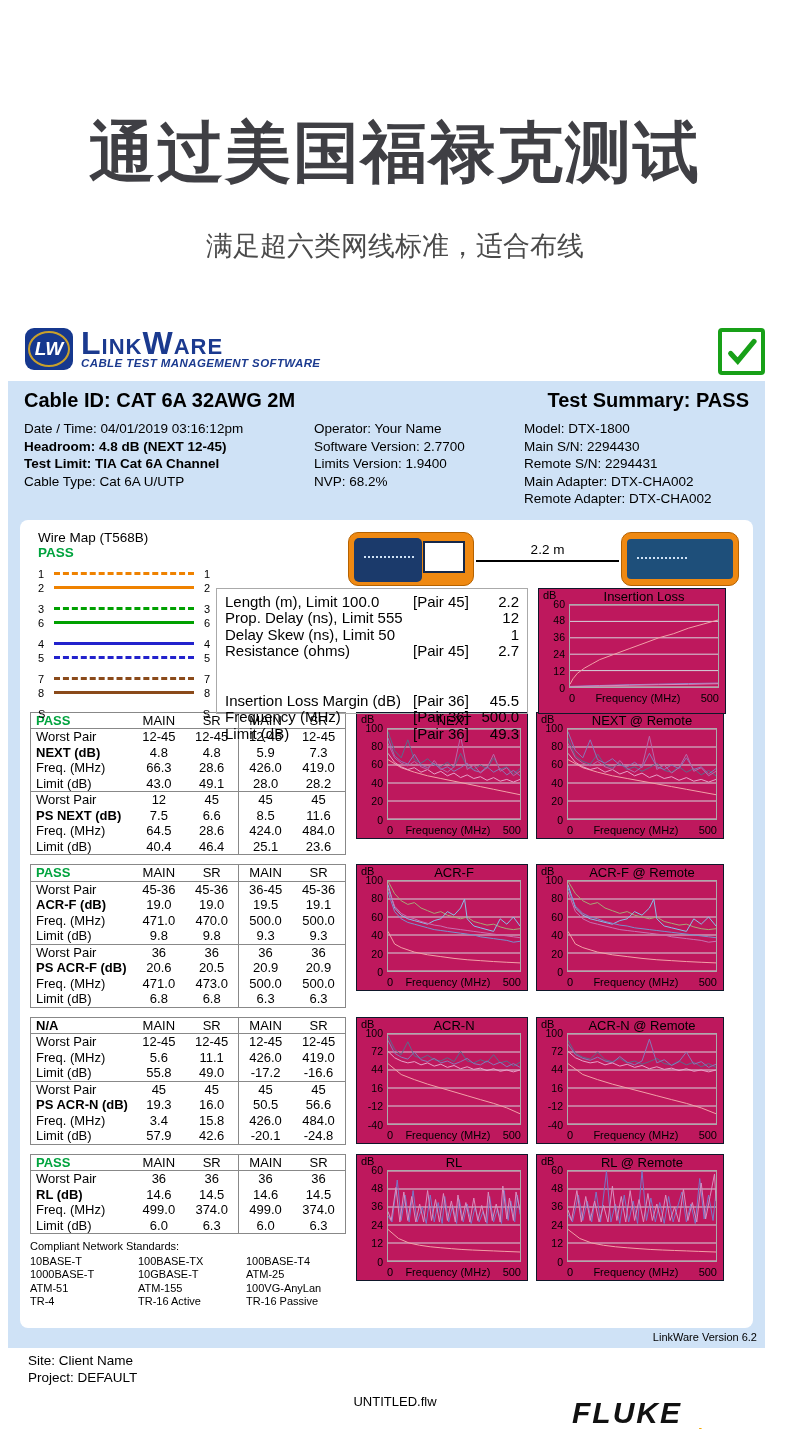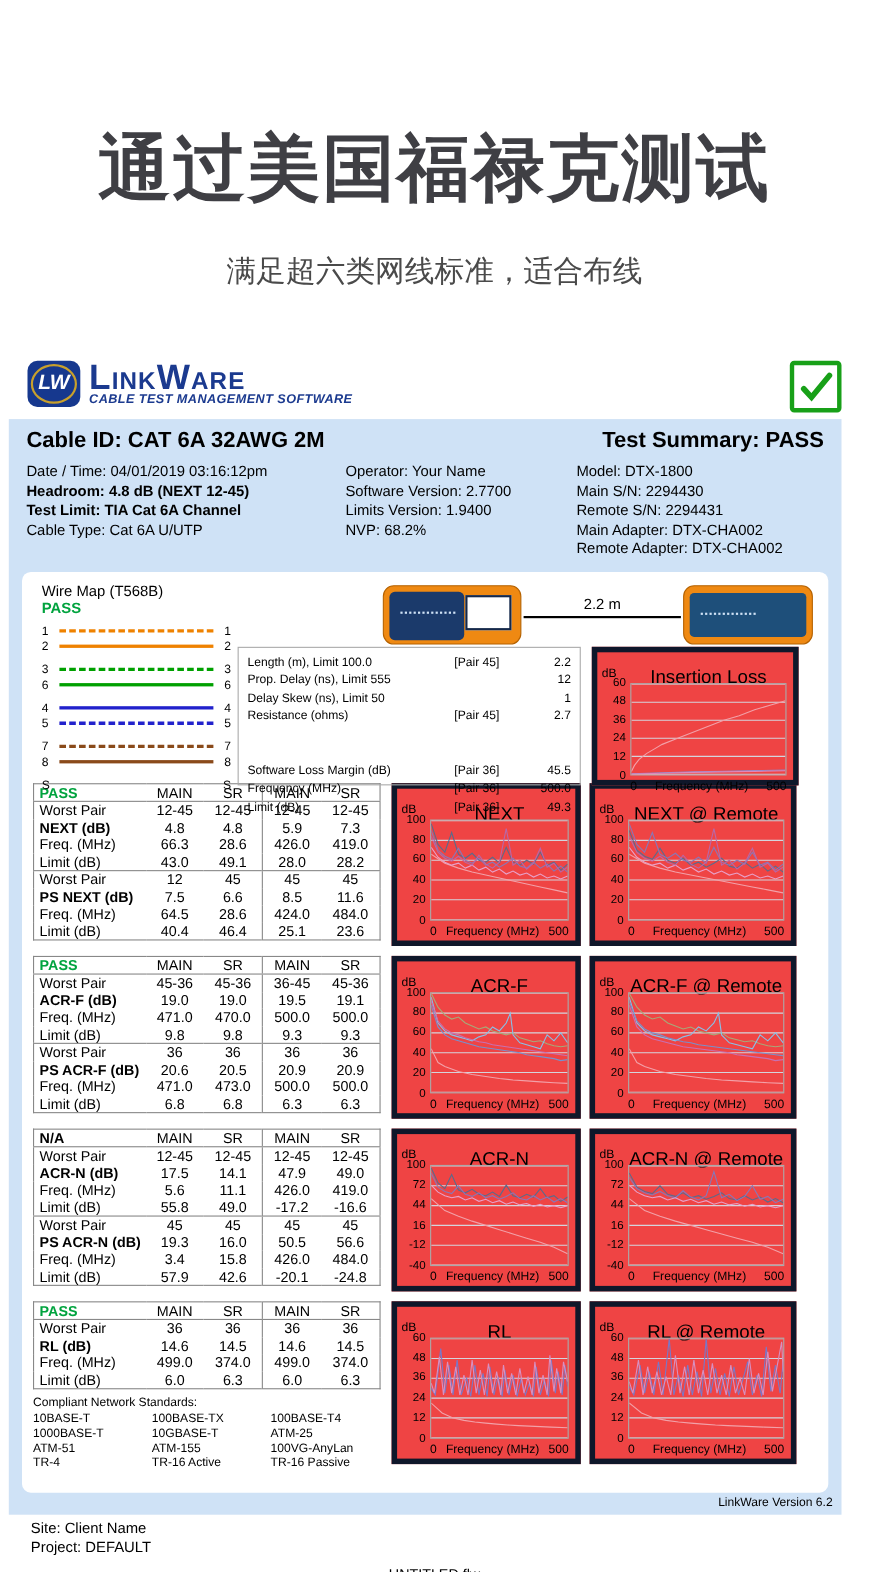--- a/index.html
+++ b/index.html
@@ -47,33 +47,33 @@
   .dev { position:absolute; top:0; height:54px; background:#ef8912; border-radius:10px; border:1px solid #b56200; }
   .dev-main { left:6px; width:126px; }
   .dev-main .face { position:absolute; left:5px; top:5px; width:68px; height:44px; background:#1b3a6b; border-radius:5px; }
   .dev-main .scr { position:absolute; right:8px; top:8px; width:42px; height:32px; background:#fff; border:2px solid #15284a; }
   .dev-remote { right:0; width:118px; }
   .dev-remote .face { position:absolute; left:5px; top:6px; right:5px; bottom:6px; background:#1e4f7a; border-radius:4px; }
   .dots5 { position:absolute; left:10px; top:18px; width:50px; border-top:2px dotted #cfe2f6; }
   .link-line { position:absolute; left:134px; right:120px; top:28px; border-top:2.5px solid #000; }
   .link-label { position:absolute; left:50%; transform:translateX(-50%); top:-20px; font-size:13.5px; background:#fff; padding:0 6px; }
 
-  .length-box { position:absolute; left:186px; top:58px; width:312px; height:126px; border:1px solid #aaa; padding:5px 8px; font-size:11px; line-height:16.5px; }
+  .length-box { position:absolute; left:186px; top:58px; width:312px; height:126px; border:1px solid #aaa; padding:5px 8px; font-size:15px; line-height:16.5px; }
   .len-row { display:flex; }
   .len-row .lab { flex:1; }
   .len-row .pair { width:62px; }
   .len-row .val { width:44px; text-align:right; }
   .len-row.blank { height:33px; }
 
   
-  .chart-box { border:5px solid #0f172a; background:#ef4444; padding:13px 6px 2px 4px; }
+  .chart-box { border:1px solid #0f172a; background:#be185d; padding:0 6px 2px 4px; }
   .il-chart { position:absolute; left:508px; top:58px; width:188px; height:126px; }
   .c-top { display:flex; font-size:11px; height:15px; }
   .c-db { width:26px; font-size:11px; }
-  .c-title { flex:1; text-align:center; font-size:17px; }
+  .c-title { flex:1; text-align:center; font-size:13px; }
   .c-mid { display:flex; }
   .c-yax { width:26px; position:relative; font-size:10.5px; }
   .c-yax span { position:absolute; right:4px; transform:translateY(-50%); }
   .c-plotwrap { flex:1; border:1px solid #aaa; }
   .c-plotwrap svg { width:100%; height:100%; display:block; }
   .c-plotwrap line.grid { stroke:#d4d4dc; stroke-width:1; vector-effect:non-scaling-stroke; }
   .c-plotwrap polyline { fill:none; stroke-width:1; vector-effect:non-scaling-stroke; }
   .c-bot { display:flex; justify-content:space-between; margin-left:26px; font-size:11px; height:16px; align-items:flex-end; }
   .il-chart .c-mid { height:84px; }
 
@@ -245,21 +245,21 @@
        <span class="pair"></span>
        <span class="val">1</span>
      </div>
           <div class="len-row">
        <span class="lab">Resistance (ohms)</span>
        <span class="pair">[Pair 45]</span>
        <span class="val">2.7</span>
      </div>
           <div class="len-row blank"></div>
           <div class="len-row">
-       <span class="lab">Software Loss Margin (dB)</span>
+       <span class="lab">Insertion Loss Margin (dB)</span>
        <span class="pair">[Pair 36]</span>
        <span class="val">45.5</span>
      </div>
           <div class="len-row">
        <span class="lab">Frequency (MHz)</span>
        <span class="pair">[Pair 36]</span>
        <span class="val">500.0</span>
      </div>
           <div class="len-row">
        <span class="lab">Limit (dB)</span>
@@ -601,27 +601,20 @@
                 <td class="">SR</td>
                 <td class="vsep">MAIN</td>
                 <td class="">SR</td>
               </tr>
               <tr class="">
       <td class="lab ">Worst Pair</td>
                 <td class="">12-45</td>
                 <td class="">12-45</td>
                 <td class="vsep">12-45</td>
                 <td class="">12-45</td>
-              </tr>
-              <tr class="">
-      <td class="lab b">ACR-N (dB)</td>
-                <td class="">17.5</td>
-                <td class="">14.1</td>
-                <td class="vsep">47.9</td>
-                <td class="">49.0</td>
               </tr>
               <tr class="">
       <td class="lab ">Freq. (MHz)</td>
                 <td class="">5.6</td>
                 <td class="">11.1</td>
                 <td class="vsep">426.0</td>
                 <td class="">419.0</td>
               </tr>
               <tr class="">
       <td class="lab ">Limit (dB)</td>

